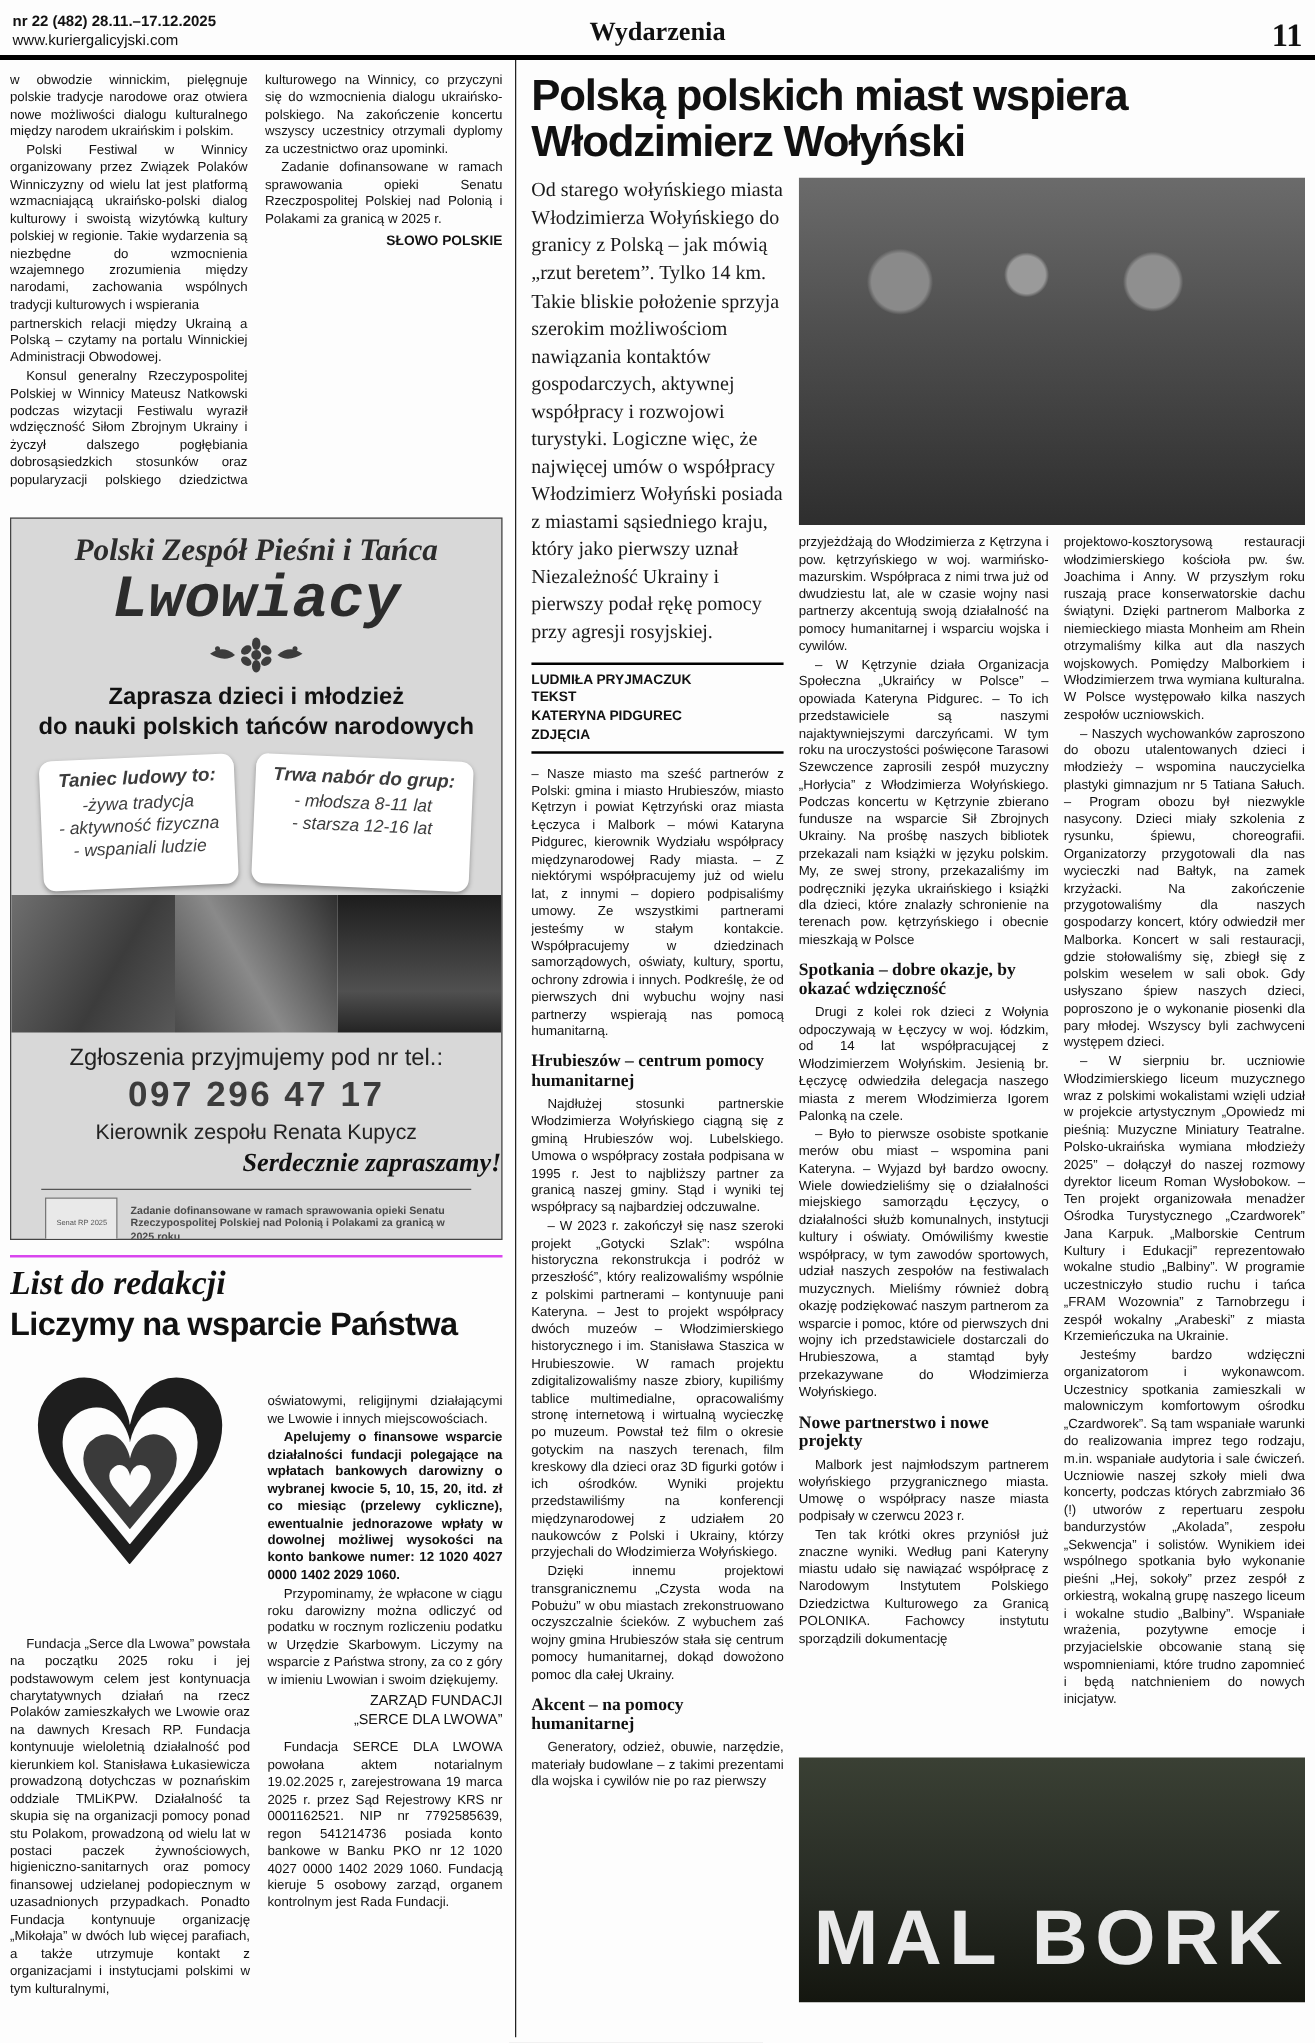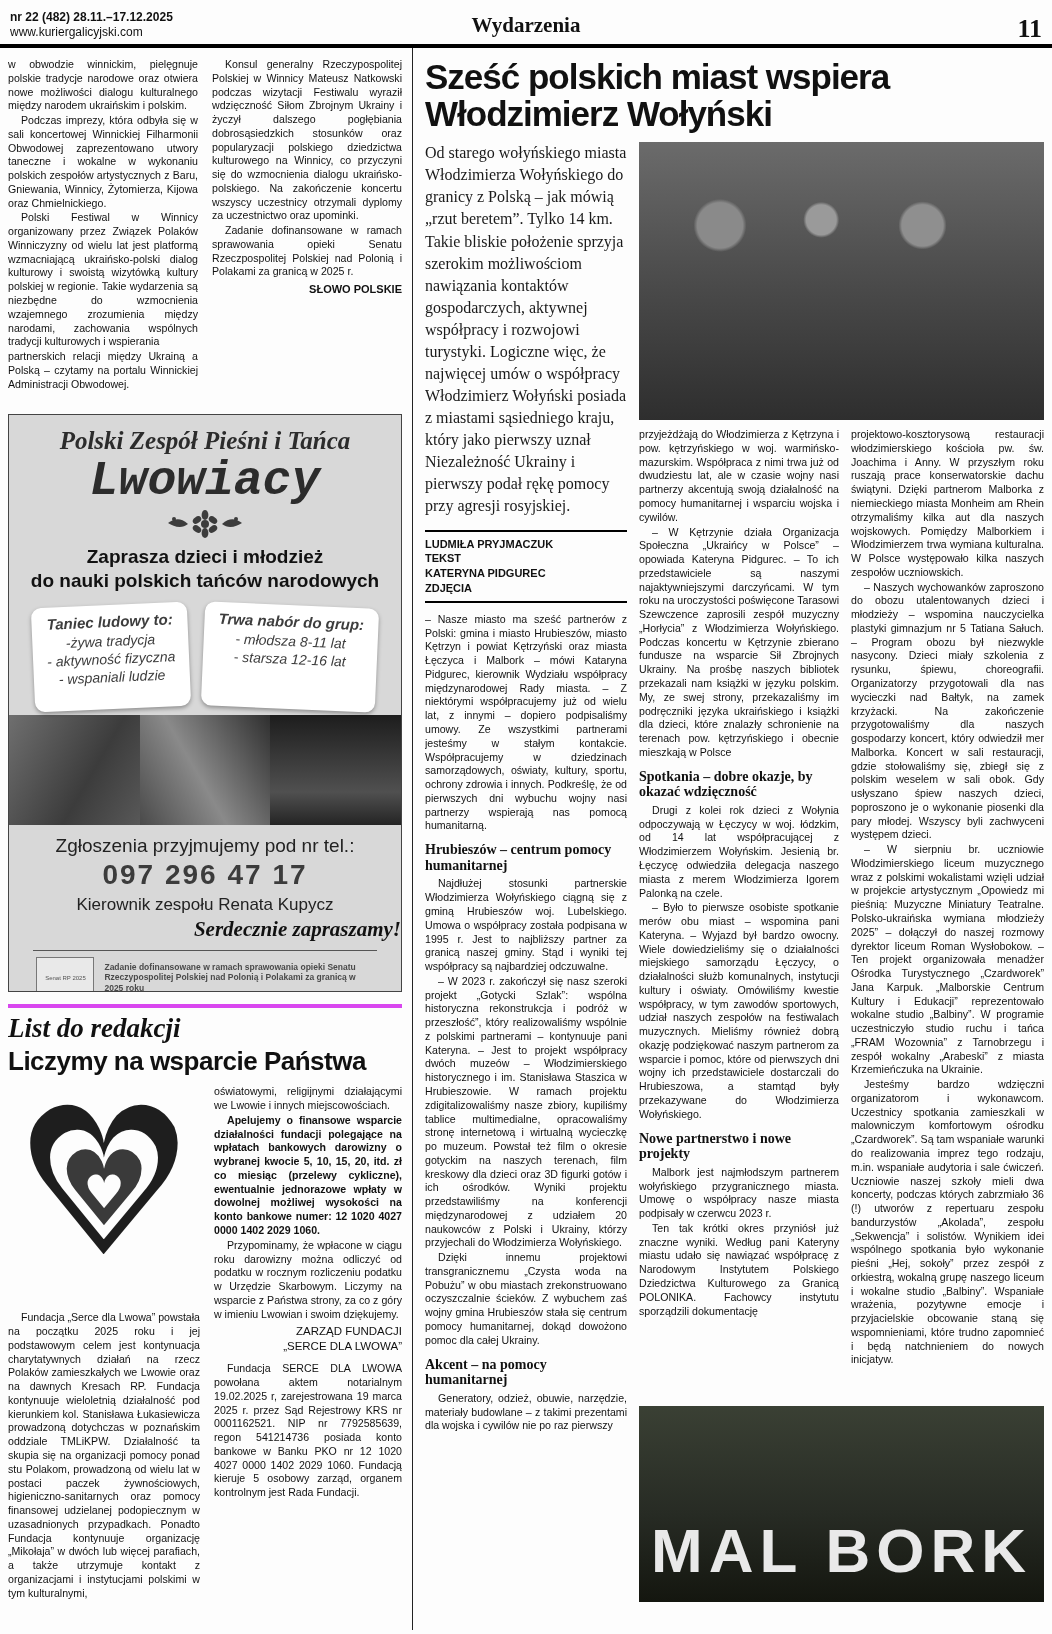--- a/index.html
+++ b/index.html
@@ -45,26 +45,26 @@
   .ad-callin{font-size:19px;color:#222;margin-top:10px;}
   .ad-phone{font-weight:bold;font-size:28px;color:#3c3c3c;letter-spacing:2px;margin-top:2px;}
   .ad-manager{font-size:17px;color:#222;margin-top:4px;}
   .ad-closing{font-family:"Liberation Serif",serif;font-weight:bold;font-style:italic;font-size:21px;margin-top:2px;text-align:right;}
   .ad-div{border-top:1px solid #555;width:88%;margin:8px auto 6px;}
   .ad-note{display:flex;align-items:center;gap:10px;width:86%;margin:0 auto 6px;text-align:left;}
   .ad-note .txt{font-size:8.5px;font-weight:bold;color:#4a4a4a;line-height:1.25;}
   .logo-senat{width:58px;height:42px;border:1px solid #777;background:#e9e9e9;font-size:6px;color:#555;
               display:flex;align-items:center;justify-content:center;text-align:center;flex:none;}
   
-  .letter{border-top:4px solid #d946ef;margin-top:12px;padding-top:6px;}
+  .letter{border-top:2px solid #d946ef;margin-top:12px;padding-top:6px;}
   .letter-kicker{font-family:"Liberation Serif",serif;font-weight:bold;font-style:italic;font-size:27px;line-height:1.05;}
   .letter-head{font-weight:bold;font-size:26px;letter-spacing:-.5px;margin:4px 0 8px;}
   .letter-cols{display:flex;gap:14px;}
   .letter-c1{width:192px;}
-  .letter-c2{flex:1;}
+  .letter-c2{flex:1;margin-top:32px;}
   .heart-wrap{position:relative;height:218px;margin-bottom:8px;}
   .heart-wrap span{position:absolute;left:50%;top:50%;transform:translate(-50%,-55%);line-height:1;font-family:"DejaVu Sans",sans-serif;}
   .h1{font-size:205px;color:#1e1e1e;}
   .h2{font-size:150px;color:#fdfdfd;}
   .h3{font-size:104px;color:#3a3a3a;}
   .h4{font-size:46px;color:#fdfdfd;}
   .letter-sig{font-weight:normal;font-size:11.5px;text-align:right;line-height:1.3;margin:3px 0 8px;}
   
   .headline{font-weight:bold;font-size:35px;line-height:1.06;letter-spacing:-1px;margin:4px 0 10px;}
   .article-body{display:flex;gap:12px;height:1460px;overflow:hidden;}
@@ -100,21 +100,20 @@
     <div class="hdr-center">Wydarzenia</div>
     <div class="hdr-right">11</div>
   </div>
 
   <div class="content">
 
     <div class="left-region">
 
       <div class="cont-cols">
         <p class="bp">w obwodzie winnickim, pielęgnuje polskie tradycje narodowe oraz otwiera nowe możliwości dialogu kulturalnego między narodem ukraińskim i polskim.</p>
-        <p class="bp ind">Podczas imprezy, która odbyła się w sali koncertowej Winnickiej Filharmonii Obwodowej zaprezentowano utwory taneczne i wokalne w wykonaniu polskich zespołów artystycznych z Baru, Gniewania, Winnicy, Żytomierza, Kijowa oraz Chmielnickiego.</p>
         <p class="bp ind">Polski Festiwal w Winnicy organizowany przez Związek Polaków Winniczyzny od wielu lat jest platformą wzmacniającą ukraińsko-polski dialog kulturowy i swoistą wizytówką kultury polskiej w regionie. Takie wydarzenia są niezbędne do wzmocnienia wzajemnego zrozumienia między narodami, zachowania wspólnych tradycji kulturowych i wspierania</p>
         <p class="bp">partnerskich relacji między Ukrainą a Polską – czytamy na portalu Winnickiej Administracji Obwodowej.</p>
         <p class="bp ind">Konsul generalny Rzeczypospolitej Polskiej w Winnicy Mateusz Natkowski podczas wizytacji Festiwalu wyraził wdzięczność Siłom Zbrojnym Ukrainy i życzył dalszego pogłębiania dobrosąsiedzkich stosunków oraz popularyzacji polskiego dziedzictwa kulturowego na Winnicy, co przyczyni się do wzmocnienia dialogu ukraińsko-polskiego. Na zakończenie koncertu wszyscy uczestnicy otrzymali dyplomy za uczestnictwo oraz upominki.</p>
         <p class="bp ind">Zadanie dofinansowane w ramach sprawowania opieki Senatu Rzeczpospolitej Polskiej nad Polonią i Polakami za granicą w 2025 r.</p>
         <p class="sig">SŁOWO POLSKIE</p>
       </div>
 
       <div class="ad">
         <div class="ad-title">Polski Zespół Pieśni i Tańca</div>
         <div class="ad-name">Lwowiacy</div>
@@ -188,21 +187,21 @@
               <div>ZARZĄD FUNDACJI</div>
               <div>„SERCE DLA LWOWA”</div>
             </div>
             <p class="bp ind">Fundacja SERCE DLA LWOWA powołana aktem notarialnym 19.02.2025 r, zarejestrowana 19 marca 2025 r. przez Sąd Rejestrowy KRS nr 0001162521. NIP nr 7792585639, regon 541214736 posiada konto bankowe w Banku PKO nr 12 1020 4027 0000 1402 2029 1060. Fundacją kieruje 5 osobowy zarząd, organem kontrolnym jest Rada Fundacji.</p>
           </div>
         </div>
       </div>
     </div>
 
     <div class="right-region">
-      <div class="headline">Sześć polskich miast wspiera Włodzimierz Wołyński</div>
+      <div class="headline">Polską polskich miast wspiera Włodzimierz Wołyński</div>
       <div class="article-body">
         <div class="col-lead">
           <div class="lead">Od starego wołyńskiego miasta Włodzimierza Wołyńskiego do granicy z Polską – jak mówią „rzut beretem”. Tylko 14 km. Takie bliskie położenie sprzyja szerokim możliwościom nawiązania kontaktów gospodarczych, aktywnej współpracy i rozwojowi turystyki. Logiczne więc, że najwięcej umów o współpracy Włodzimierz Wołyński posiada z miastami sąsiedniego kraju, który jako pierwszy uznał Niezależność Ukrainy i pierwszy podał rękę pomocy przy agresji rosyjskiej.</div>
           <div class="byline">
             <div>LUDMIŁA PRYJMACZUK</div>
             <div>TEKST</div>
             <div>KATERYNA PIDGUREC</div>
             <div>ZDJĘCIA</div>
           </div>
           <p class="bp">– Nasze miasto ma sześć partnerów z Polski: gmina i miasto Hrubieszów, miasto Kętrzyn i powiat Kętrzyński oraz miasta Łęczyca i Malbork – mówi Kataryna Pidgurec, kierownik Wydziału współpracy międzynarodowej Rady miasta. – Z niektórymi współpracujemy już od wielu lat, z innymi – dopiero podpisaliśmy umowy. Ze wszystkimi partnerami jesteśmy w stałym kontakcie. Współpracujemy w dziedzinach samorządowych, oświaty, kultury, sportu, ochrony zdrowia i innych. Podkreślę, że od pierwszych dni wybuchu wojny nasi partnerzy wspierają nas pomocą humanitarną.</p>

